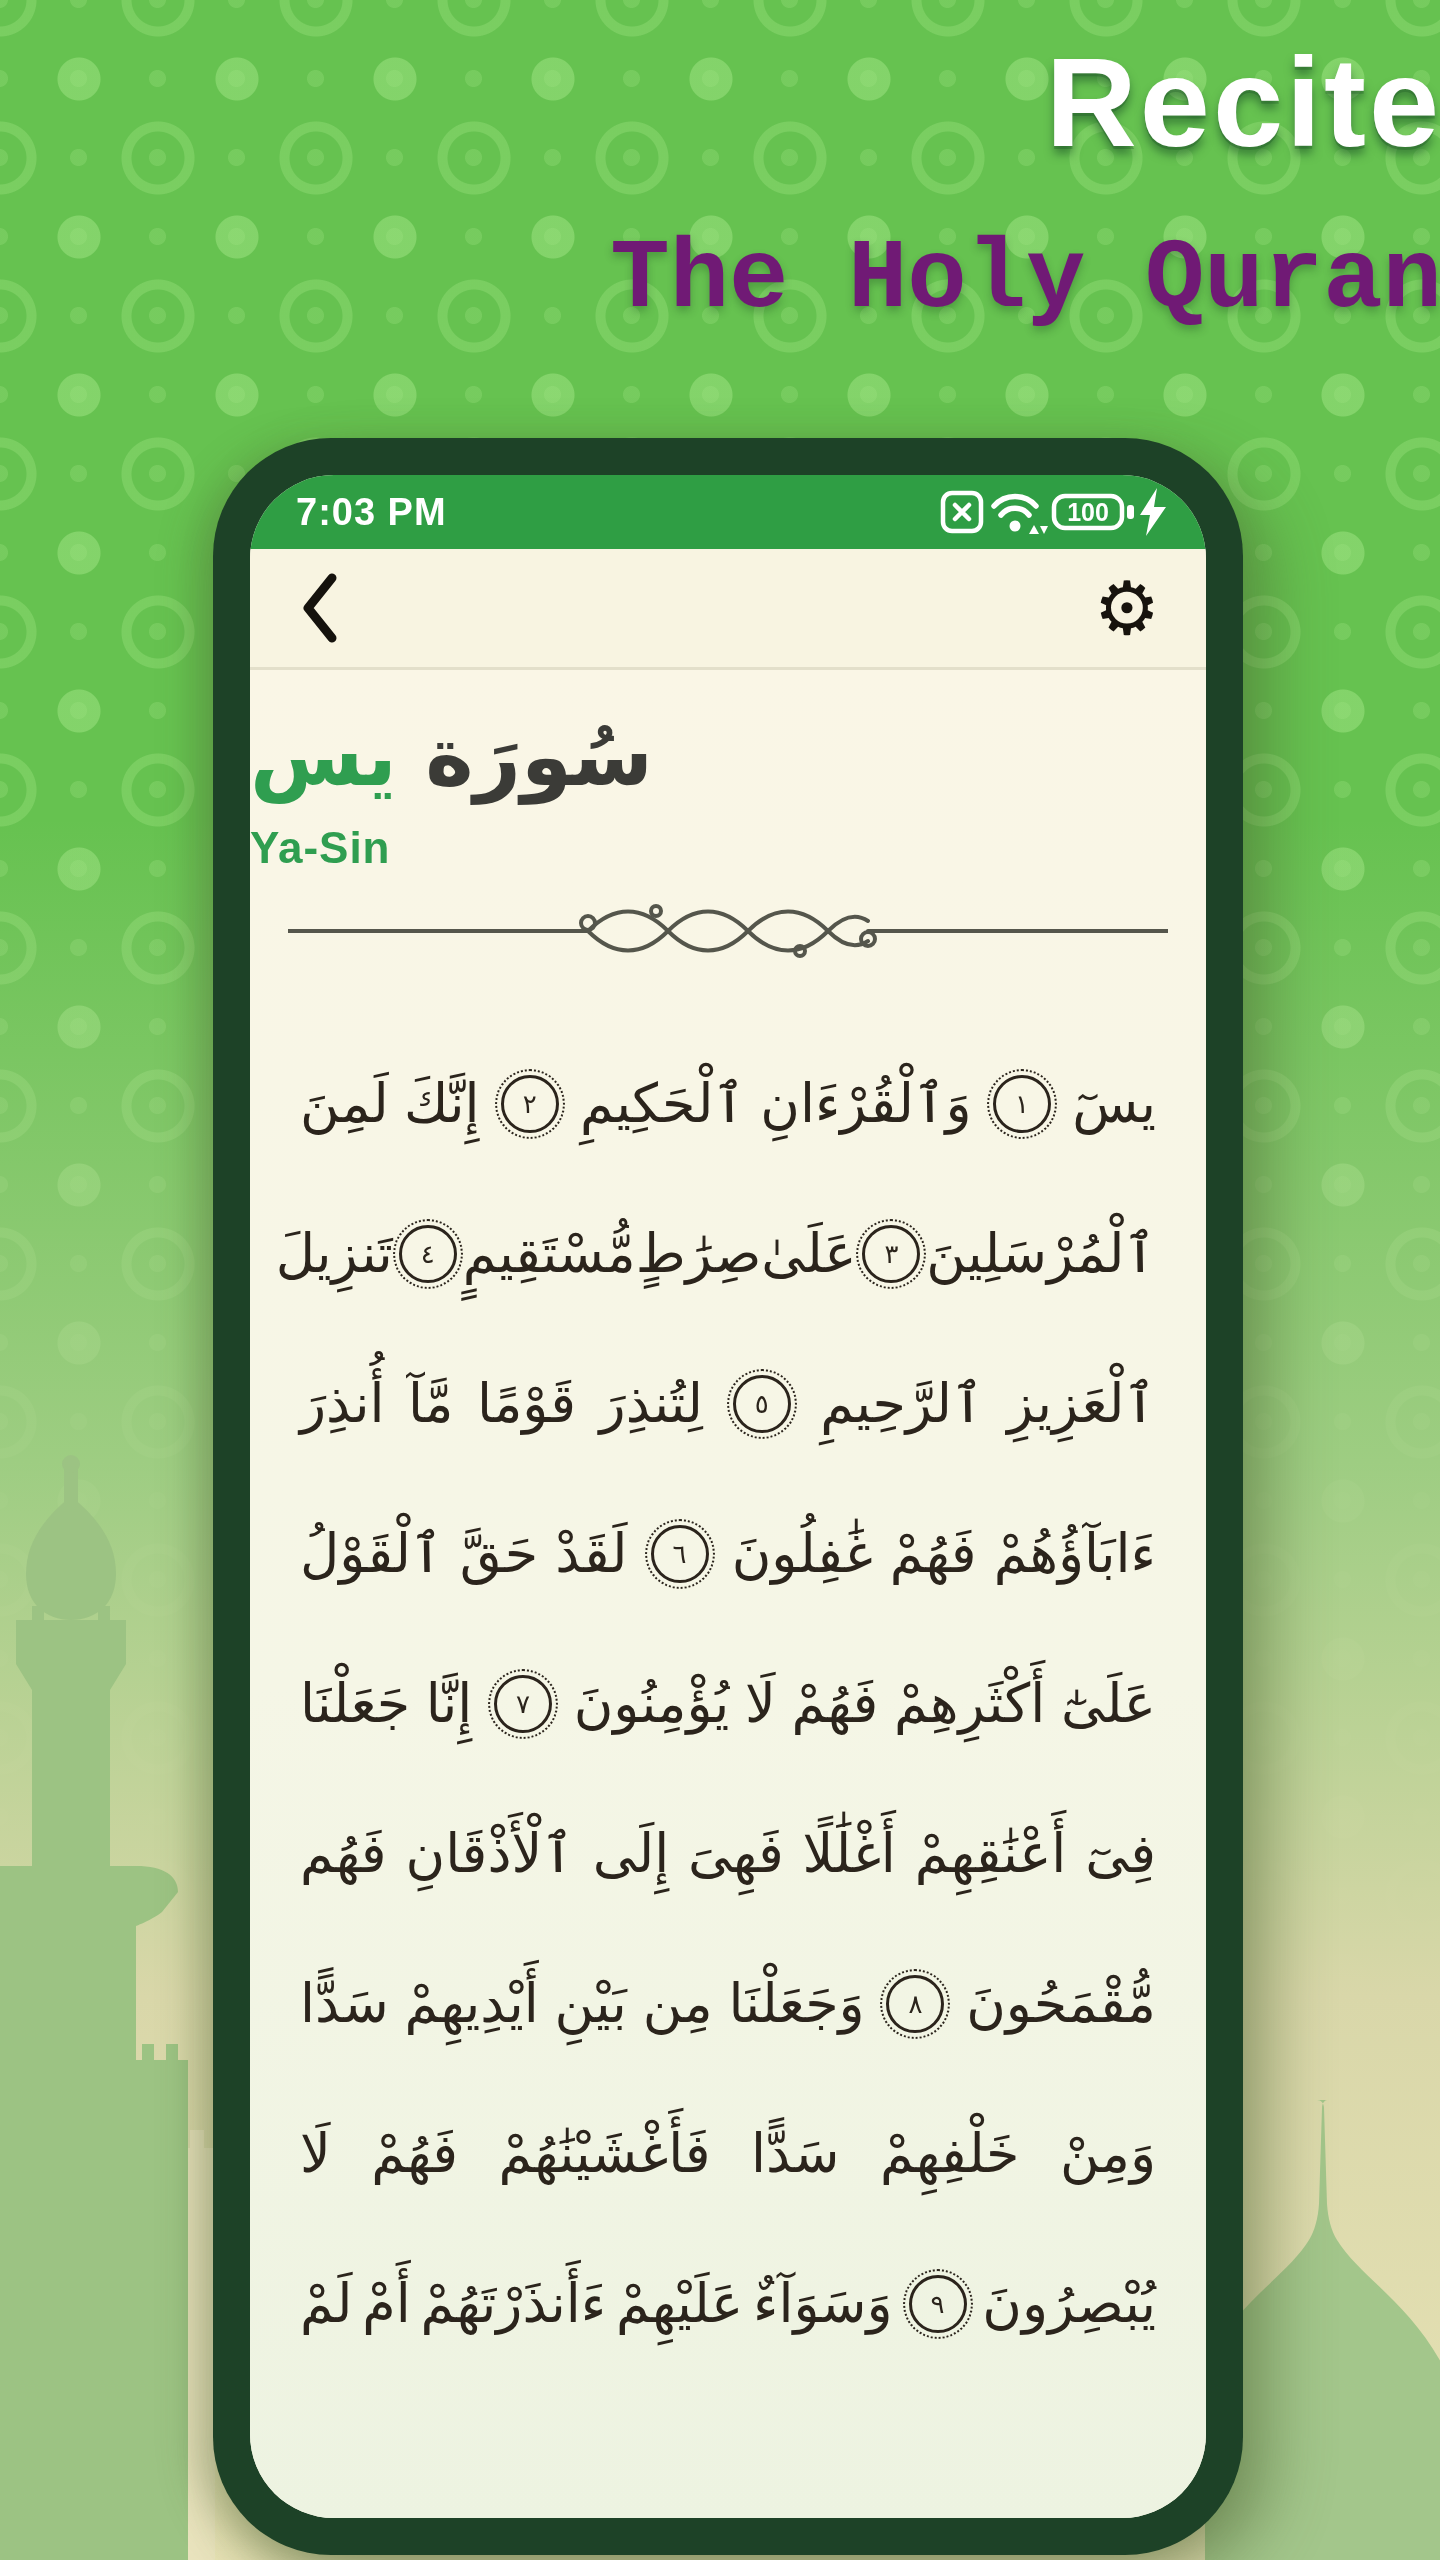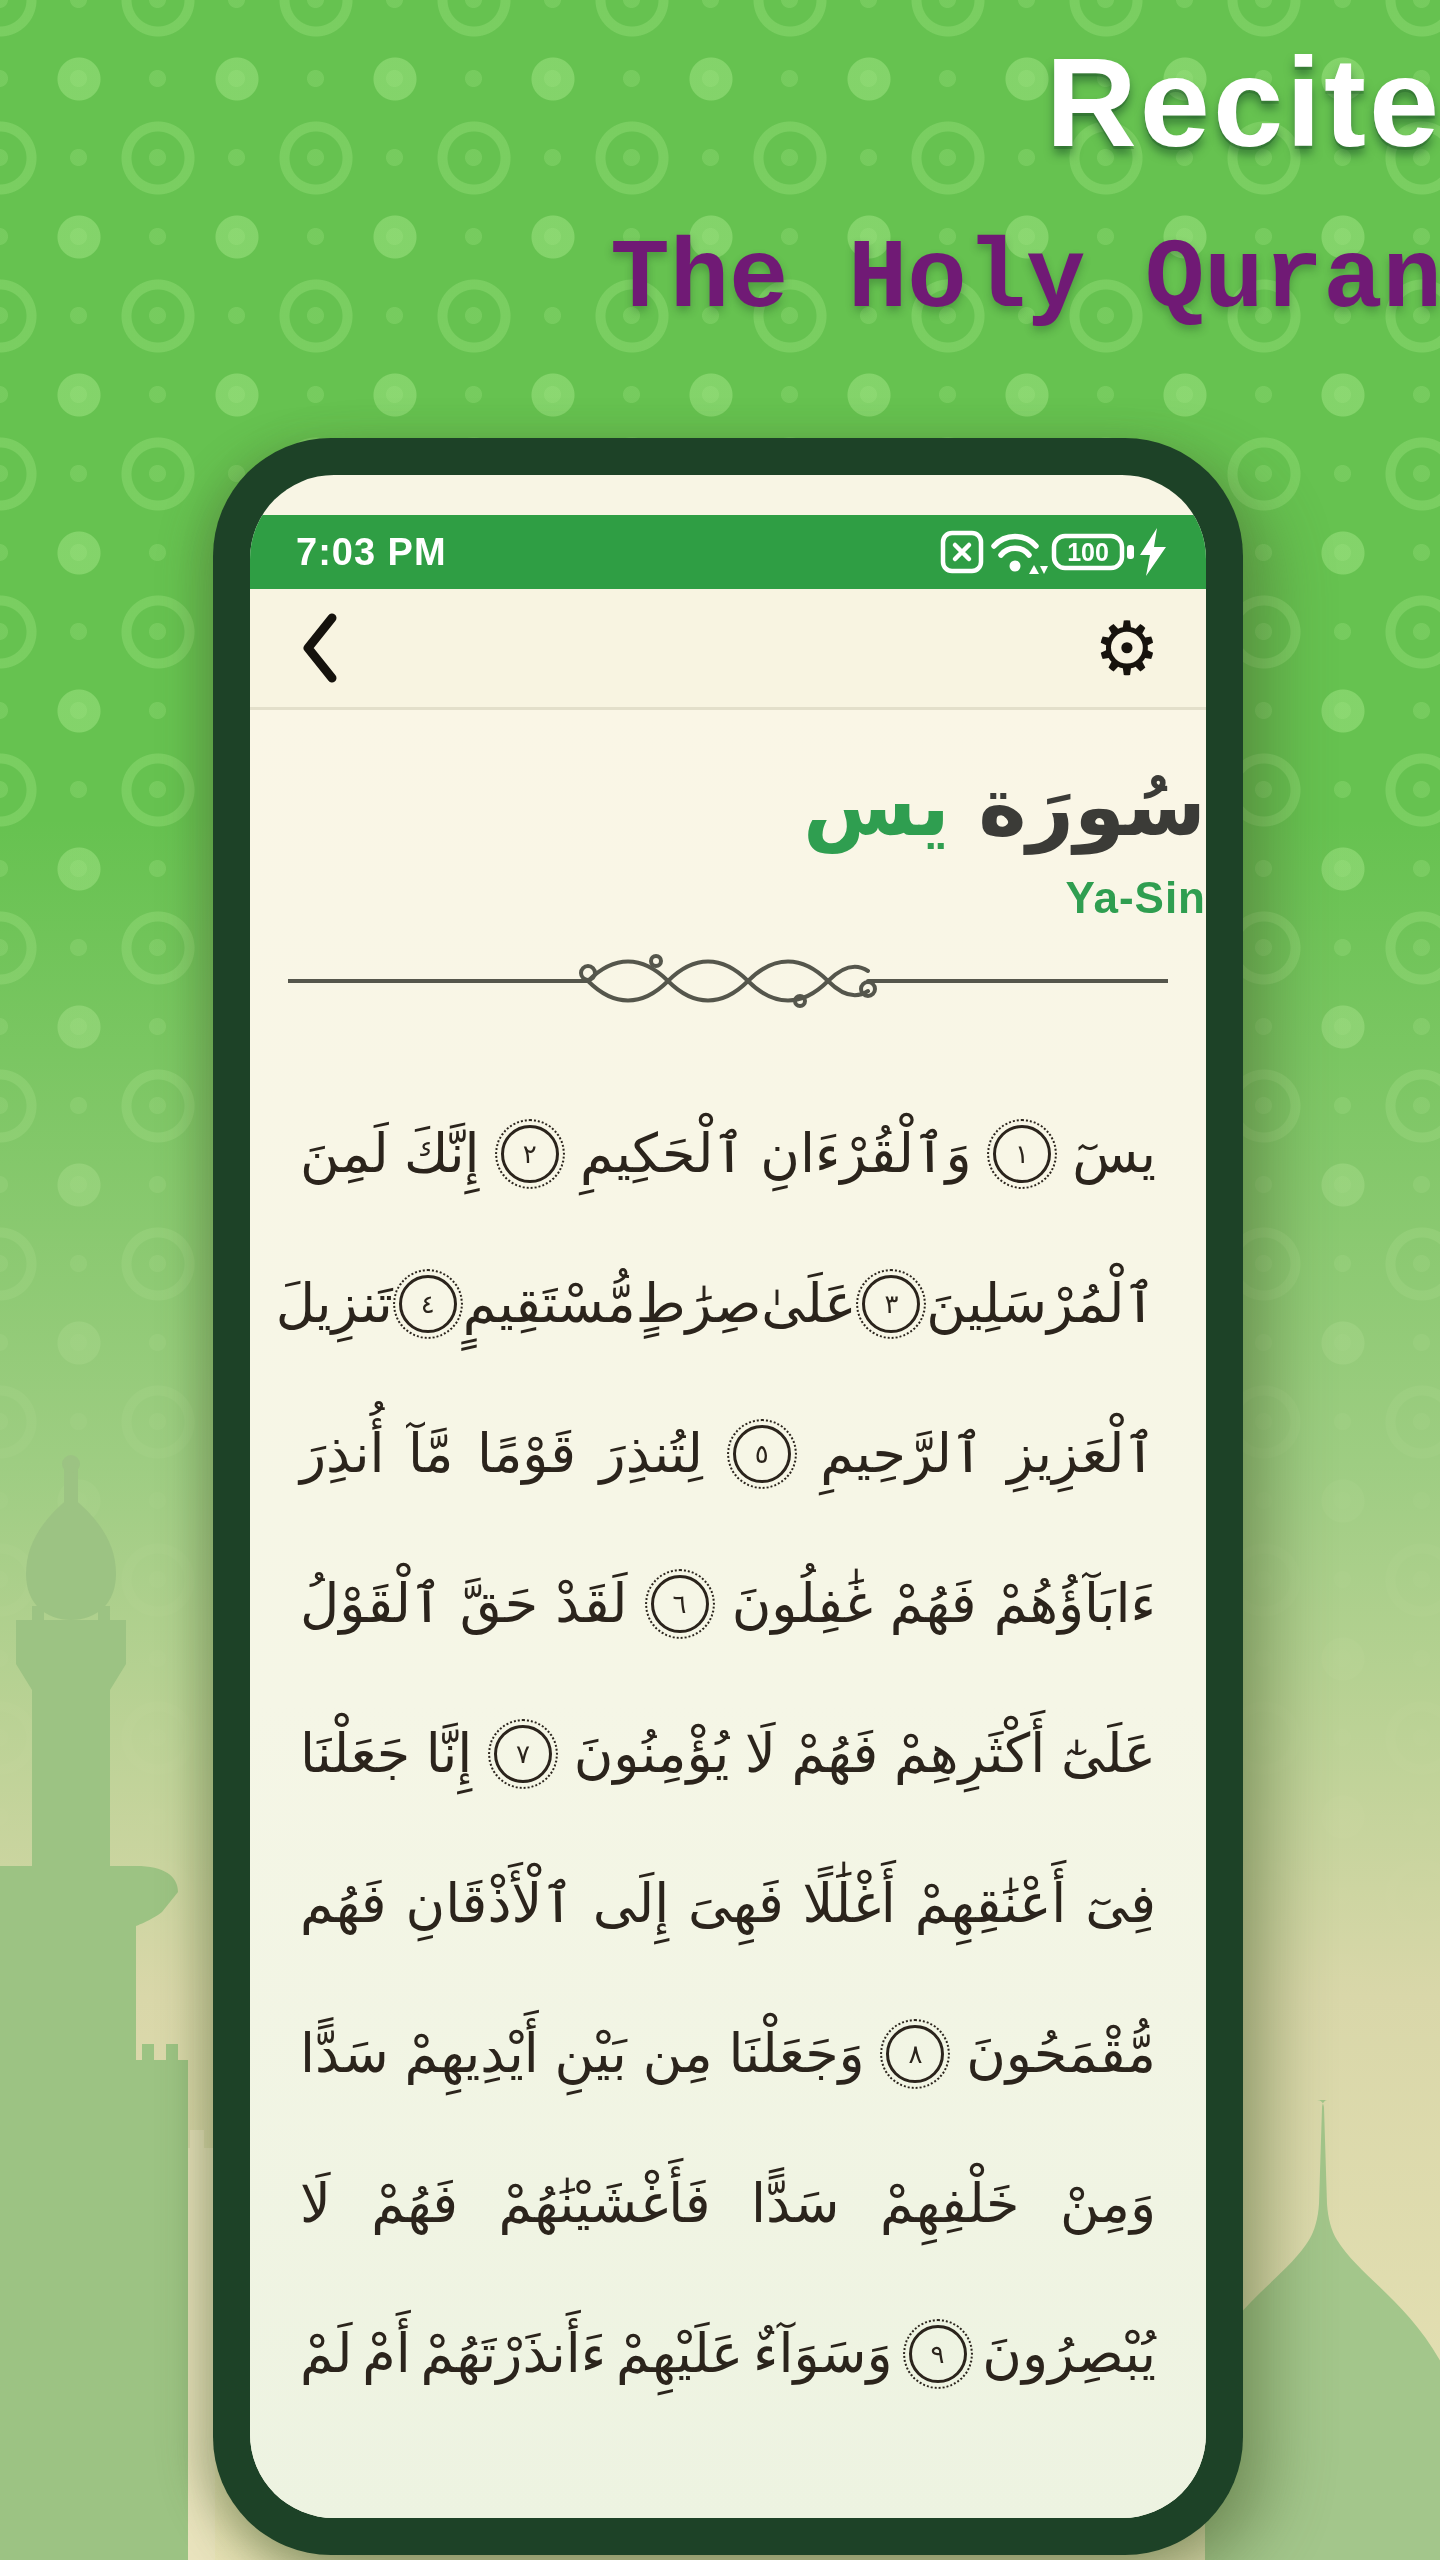--- a/index.html
+++ b/index.html
@@ -31,28 +31,28 @@
     text-shadow:0 8px 10px rgba(23,77,36,.55),0 3px 0 rgba(23,77,36,.28);}
   .hdr-sub{top:224px;font-size:99px;font-weight:bold;color:#701a75;
     text-shadow:0 5px 8px rgba(20,60,25,.30);font-family:Liberation Mono, monospace;}
   
   .phone{position:absolute;left:213px;top:438px;width:1030px;height:2117px;z-index:4;
     background:#1d4227;border-radius:118px;
     box-shadow:30px 26px 60px rgba(76,98,48,.45),-16px 10px 38px rgba(76,98,48,.35);}
   .screen{position:absolute;inset:37px;border-radius:84px;overflow:hidden;
     display:flex;flex-direction:column;background:#f8f5e4;}
   .statusbar{flex:none;height:74px;background:#2f9e44;color:#fff;
-    display:flex;justify-content:space-between;align-items:center;padding:0 38px 0 46px;margin-top:40px;}
+    display:flex;justify-content:space-between;align-items:center;padding:0 38px 0 46px;}
   .time{font-size:38px;font-weight:600;letter-spacing:1px;}
   .sicons{display:flex;align-items:center;gap:3px;}
   .appbar{flex:none;height:118px;background:#f8f4e1;border-bottom:3px solid #e3dfca;
     display:flex;justify-content:space-between;align-items:center;padding:0 46px;}
   .backbtn,.gearbtn{background:none;border:none;padding:0;cursor:pointer;display:flex;align-items:center;}
   .gear-glyph{font-family:"DejaVu Sans", sans-serif;font-size:74px;line-height:1;color:#17130d;}
-  .content{flex:1;overflow:hidden;text-align:right;padding-top:46px;
+  .content{flex:1;overflow:hidden;text-align:left;padding-top:36px;
     background:linear-gradient(180deg,#faf6e6 0%,#f5f6e6 55%,#edf3e1 100%);}
   
   .surah-title{direction:rtl;font-family:"DejaVu Sans", sans-serif;
     font-size:82px;font-weight:bold;color:#3b3b37;line-height:1.25;}
   .surah-name{color:#2f9e50;}
   .latin{margin-top:14px;font-size:44px;font-weight:bold;color:#2f9e50;letter-spacing:1px;}
   .divider{display:block;margin:26px auto 0;}
   .bismillah{margin-top:40px;direction:rtl;font-family:"DejaVu Sans", sans-serif;
     font-size:64px;color:#2a241d;line-height:1.4;}
   

